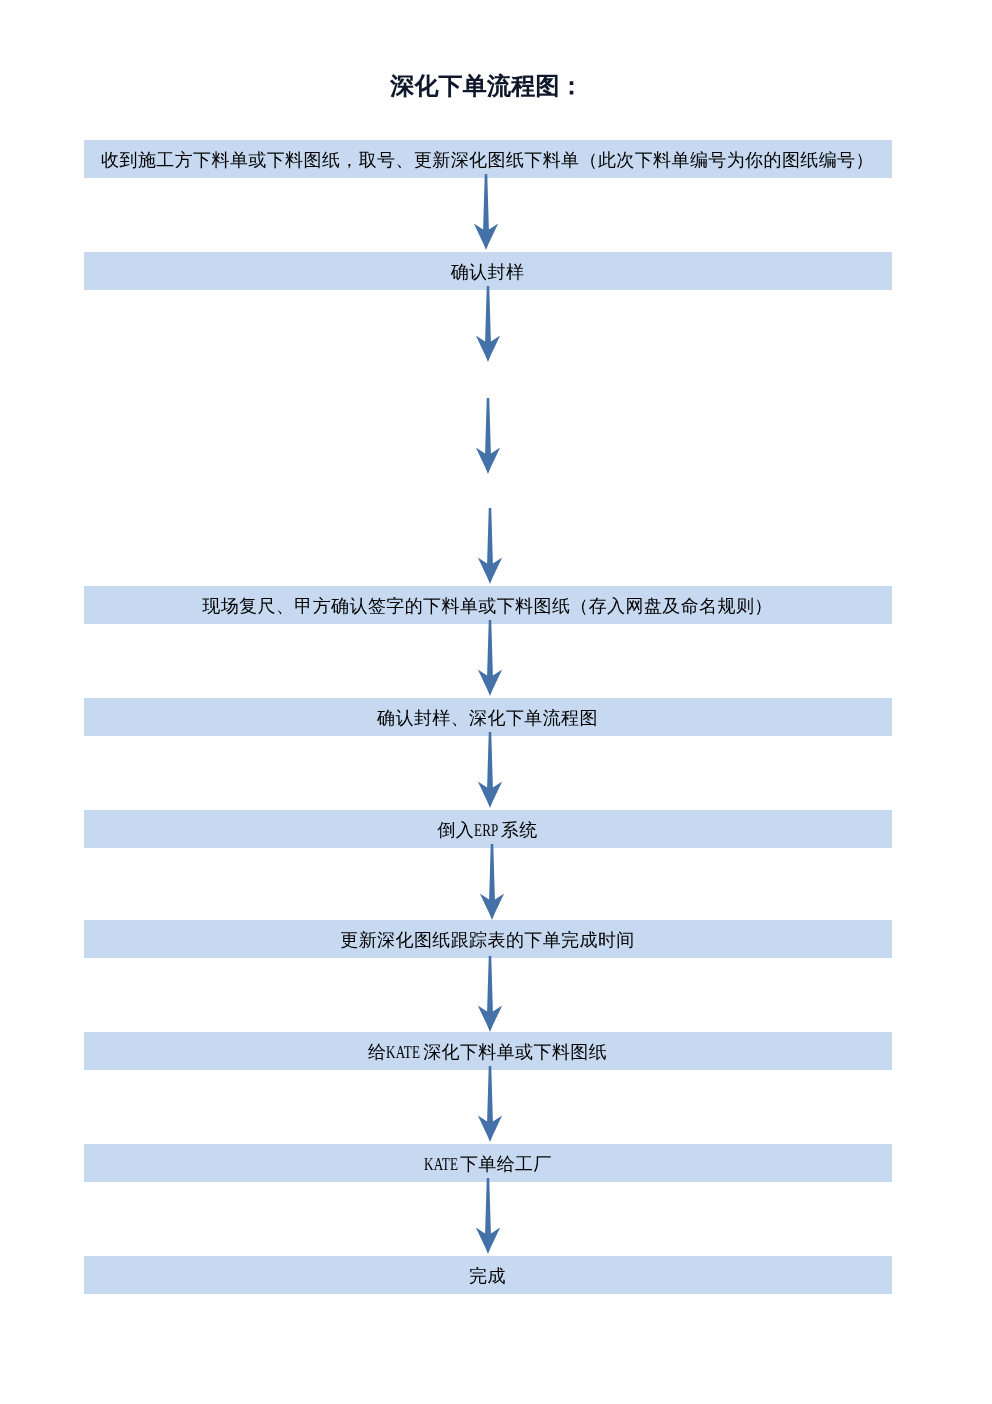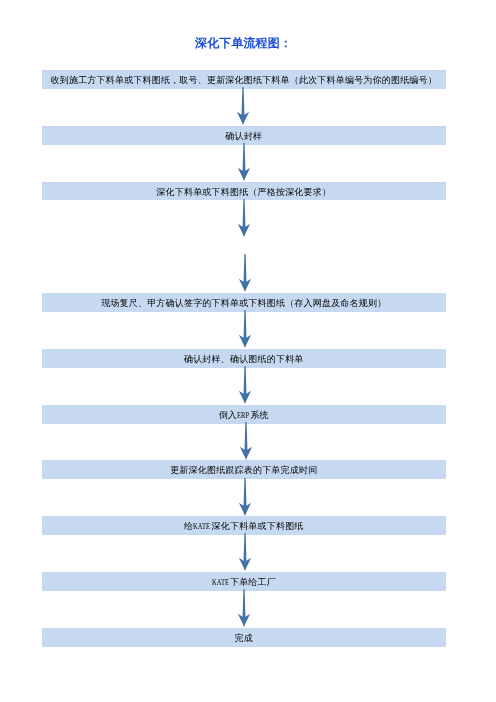--- a/index.html
+++ b/index.html
@@ -11,21 +11,21 @@
     -webkit-font-smoothing:antialiased;
   }
   .page{position:relative;width:496px;height:702px;overflow:hidden;background:#ffffff;
         backface-visibility:hidden;}
 
   
   .title{
     position:absolute;left:0;top:37.1px;width:487px;
     text-align:center;
     font-size:12px;font-weight:bold;line-height:12px;letter-spacing:0.1px;
-    color:#1d4ed8;
+    color:#0f172a;
     filter:opacity(1);
   }
 
   
   .node{
     position:absolute;left:42px;width:403.5px;height:18.9px;
     background:#c6d9f0;
     text-align:center;white-space:nowrap;
     font-size:9px;font-weight:normal;letter-spacing:0.2px;line-height:21.6px;
     color:#000000;
@@ -76,37 +76,34 @@
   </div>
   <svg class="arrow" id="a1" width="16" height="37.98" viewBox="0 0 16 37.98">
       <path d="M7.38 0 L8.62 0 L9.45 27.78 L14.10 24.78 C12.20 28.98 9.80 33.38 8.00 37.98 C6.20 33.38 3.80 28.98 1.90 24.78 L6.55 27.78 Z"></path>
     </svg>
   <div class="node" id="n2">
     <span class="node-label">确认封样</span>
   </div>
   <svg class="arrow" id="a2" width="16" height="37.98" viewBox="0 0 16 37.98">
       <path d="M7.38 0 L8.62 0 L9.45 27.78 L14.10 24.78 C12.20 28.98 9.80 33.38 8.00 37.98 C6.20 33.38 3.80 28.98 1.90 24.78 L6.55 27.78 Z"></path>
     </svg>
-  <div class="node" id="n3">
-    <span class="node-label">深化下料单或下料图纸（严格按深化要求）</span>
-  </div>
   <svg class="arrow" id="a3" width="16" height="37.98" viewBox="0 0 16 37.98">
       <path d="M7.38 0 L8.62 0 L9.45 27.78 L14.10 24.78 C12.20 28.98 9.80 33.38 8.00 37.98 C6.20 33.38 3.80 28.98 1.90 24.78 L6.55 27.78 Z"></path>
     </svg>
   <svg class="arrow" id="a4" width="16" height="37.98" viewBox="0 0 16 37.98">
       <path d="M7.38 0 L8.62 0 L9.45 27.78 L14.10 24.78 C12.20 28.98 9.80 33.38 8.00 37.98 C6.20 33.38 3.80 28.98 1.90 24.78 L6.55 27.78 Z"></path>
     </svg>
   <div class="node" id="n5">
     <span class="node-label">现场复尺、甲方确认签字的下料单或下料图纸（存入网盘及命名规则）</span>
   </div>
   <svg class="arrow" id="a5" width="16" height="37.98" viewBox="0 0 16 37.98">
       <path d="M7.38 0 L8.62 0 L9.45 27.78 L14.10 24.78 C12.20 28.98 9.80 33.38 8.00 37.98 C6.20 33.38 3.80 28.98 1.90 24.78 L6.55 27.78 Z"></path>
     </svg>
   <div class="node" id="n6">
-    <span class="node-label">确认封样、确认图纸的下料单</span>
+    <span class="node-label">确认封样、深化下单流程图</span>
   </div>
   <svg class="arrow" id="a6" width="16" height="37.98" viewBox="0 0 16 37.98">
       <path d="M7.38 0 L8.62 0 L9.45 27.78 L14.10 24.78 C12.20 28.98 9.80 33.38 8.00 37.98 C6.20 33.38 3.80 28.98 1.90 24.78 L6.55 27.78 Z"></path>
     </svg>
   <div class="node" id="n7">
     <span class="node-label">倒入<span class="lat" style="width: 13.37px;"><i>ERP</i></span>系统</span>
   </div>
   <svg class="arrow" id="a7" width="16" height="37.98" viewBox="0 0 16 37.98">
       <path d="M7.38 0 L8.62 0 L9.45 27.78 L14.10 24.78 C12.20 28.98 9.80 33.38 8.00 37.98 C6.20 33.38 3.80 28.98 1.90 24.78 L6.55 27.78 Z"></path>
     </svg>

